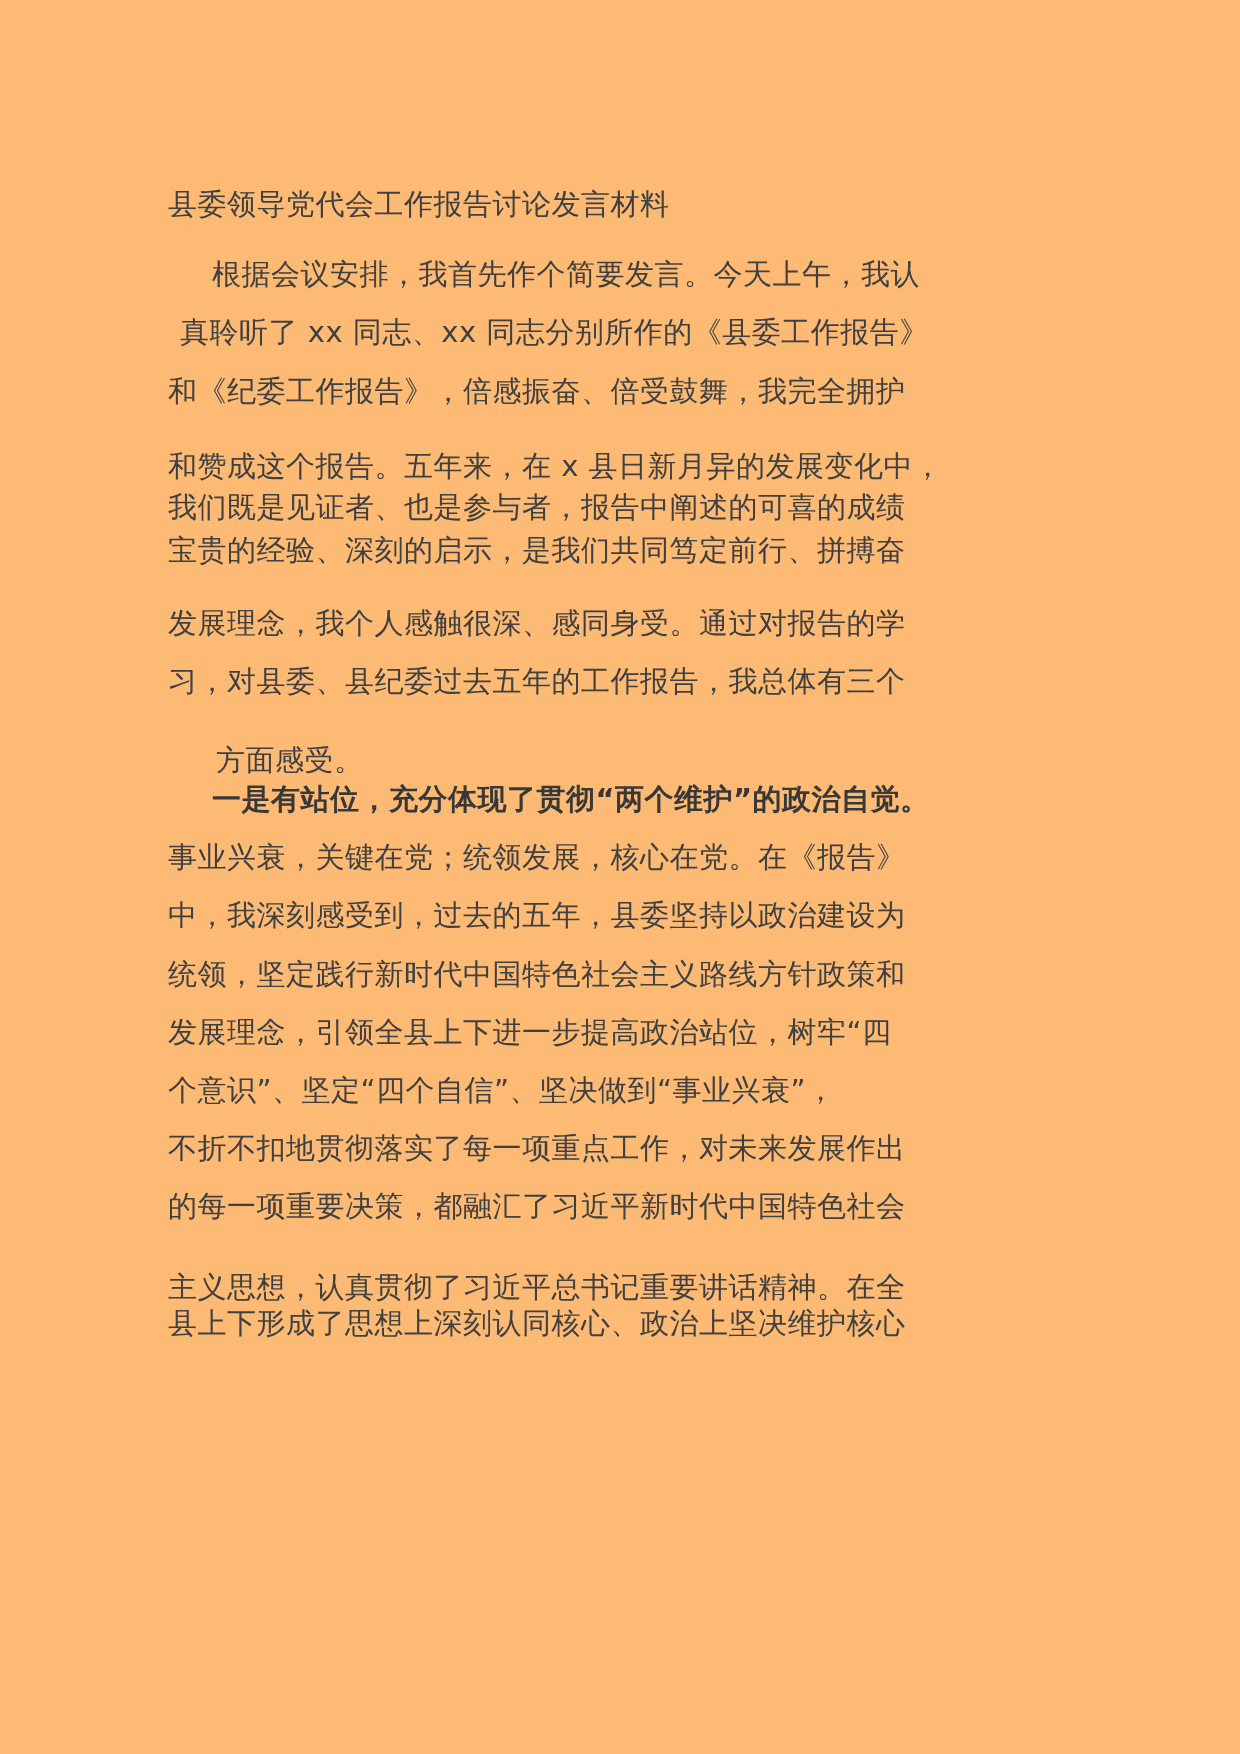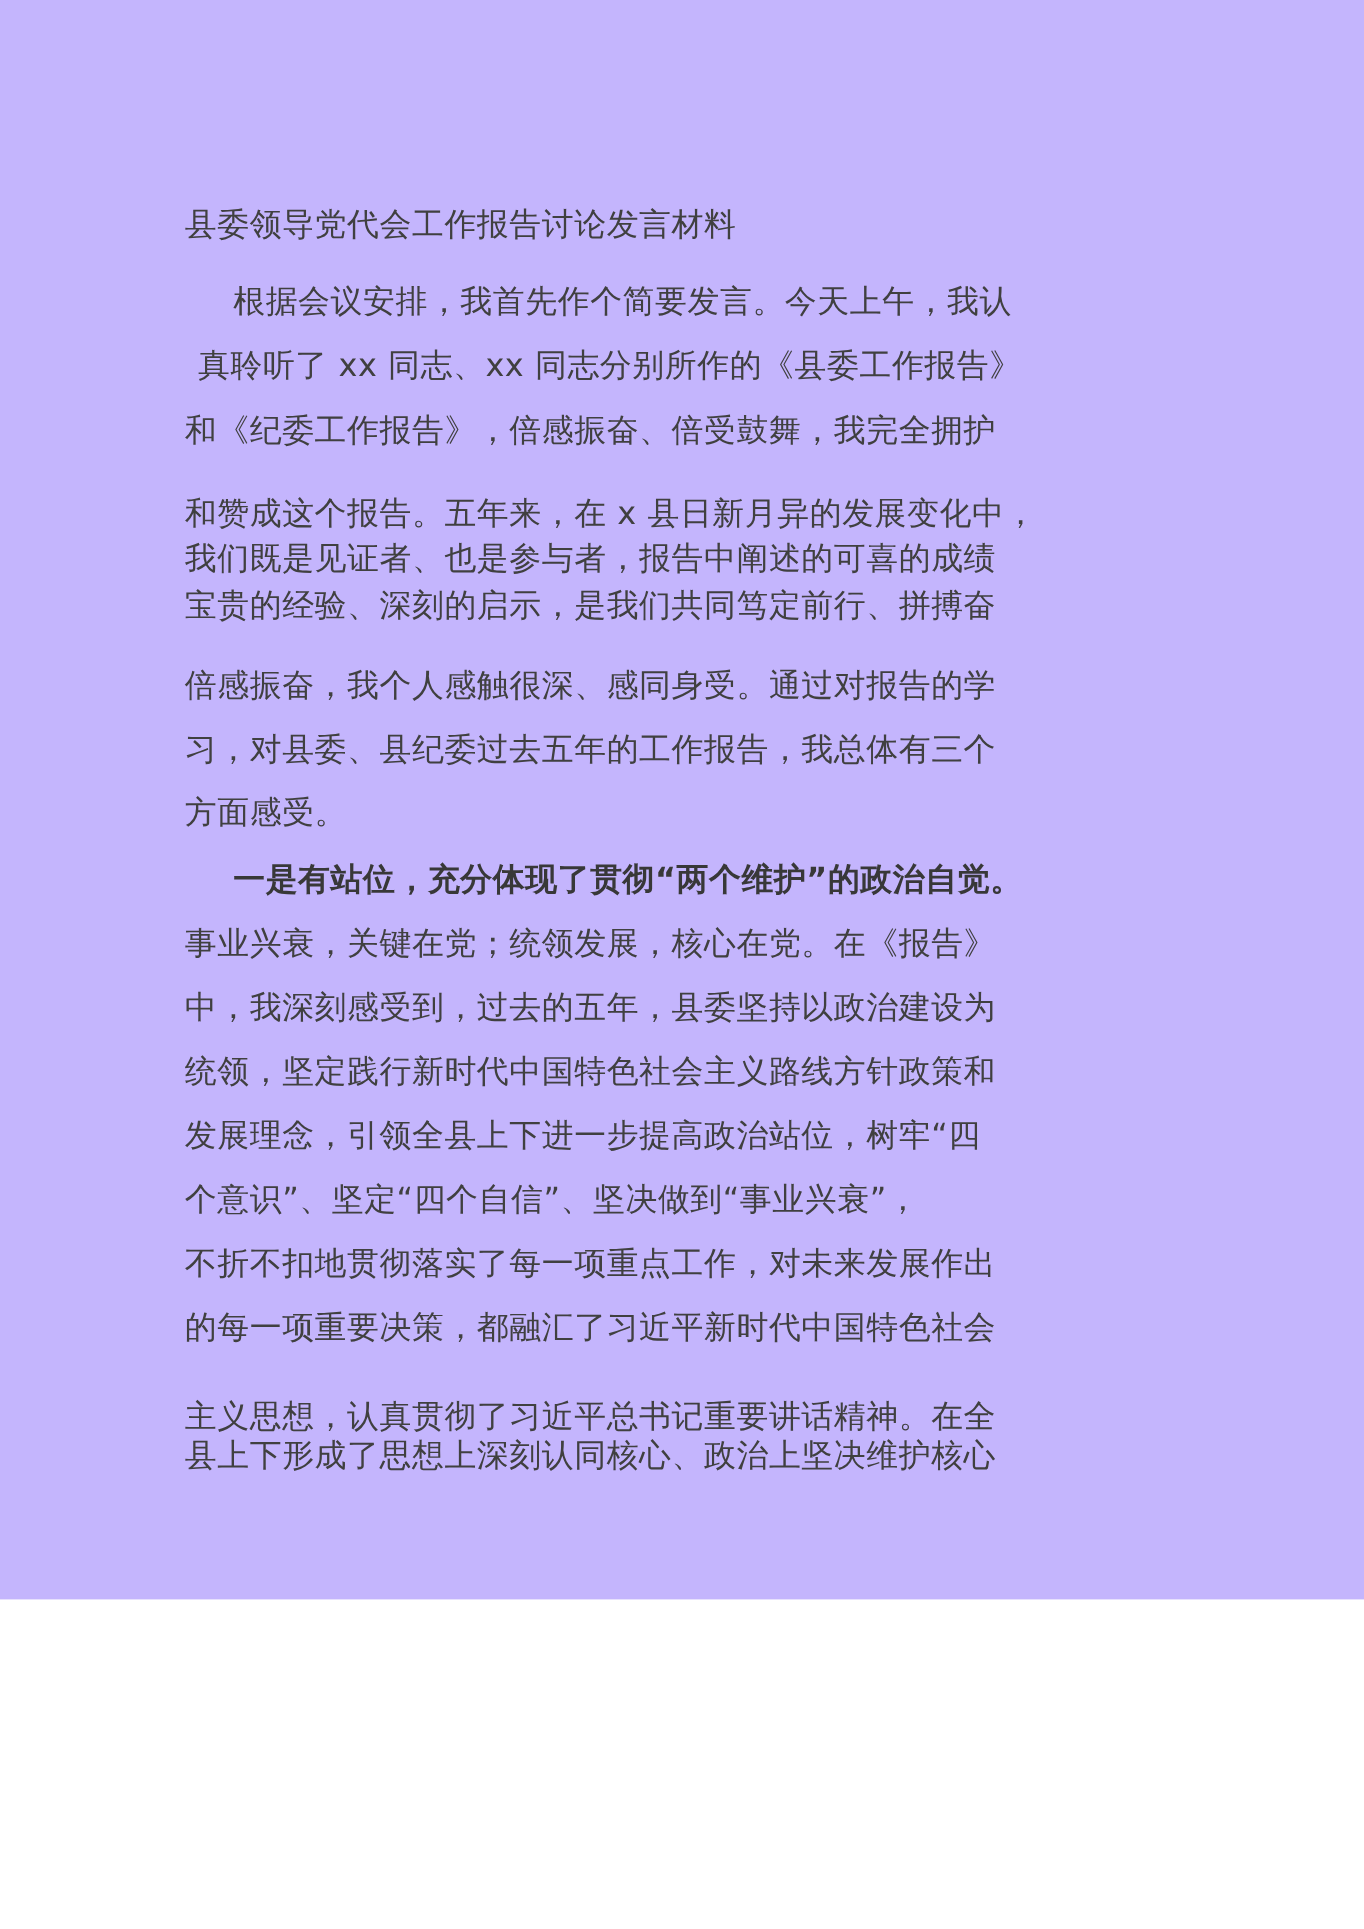--- a/index.html
+++ b/index.html
@@ -1,17 +1,17 @@
 <!DOCTYPE html>
 <html><head>
 <meta charset="utf-8">
 <style>
   html, body { margin: 0; padding: 0; background: #ffffff; }
   body { width: 1240px; height: 1754px; position: relative; overflow: hidden; }
-  .page { position: absolute; left: 0; top: 0; width: 1240px; height: 1454px; background: #c4b5fd; }
+  .page { position: absolute; left: 0; top: 0; width: 1240px; height: 1754px; background: #fdba74; }
   .line {
     position: absolute;
     left: 168px;
     white-space: nowrap;
     font-family: "DejaVu Sans", "Liberation Sans", sans-serif;
     font-size: 29px;
     line-height: 40px;
     color: #404040;
     letter-spacing: 0.5px;
   }
@@ -25,23 +25,23 @@
 <div class="page">
   <div class="line title" style="top:184px;">县委领导党代会工作报告讨论发言材料</div>
 
   <div>
     <div class="line indent" style="top:254px;">根据会议安排，我首先作个简要发言。今天上午，我认</div>
     <div class="line" style="top:312px;margin-left:12px;">真聆听了 xx 同志、xx 同志分别所作的《县委工作报告》</div>
     <div class="line" style="top:371px;">和《纪委工作报告》，倍感振奋、倍受鼓舞，我完全拥护</div>
     <div class="line" style="top:446px;">和赞成这个报告。五年来，在 x 县日新月异的发展变化中，</div>
     <div class="line" style="top:487px;">我们既是见证者、也是参与者，报告中阐述的可喜的成绩</div>
     <div class="line" style="top:530px;">宝贵的经验、深刻的启示，是我们共同笃定前行、拼搏奋</div>
-    <div class="line" style="top:603px;">倍感振奋，我个人感触很深、感同身受。通过对报告的学</div>
+    <div class="line" style="top:603px;">发展理念，我个人感触很深、感同身受。通过对报告的学</div>
     <div class="line" style="top:661px;">习，对县委、县纪委过去五年的工作报告，我总体有三个</div>
-    <div class="line" style="top:718px;">方面感受。</div>
+    <div class="line" style="top:740px;margin-left:48px;">方面感受。</div>
   </div>
 
   <div>
     <div class="line indent bold" style="top:779px;">一是有站位，充分体现了贯彻“两个维护”的政治自觉。</div>
     <div class="line" style="top:837px;">事业兴衰，关键在党；统领发展，核心在党。在《报告》</div>
     <div class="line" style="top:895px;">中，我深刻感受到，过去的五年，县委坚持以政治建设为</div>
     <div class="line" style="top:954px;">统领，坚定践行新时代中国特色社会主义路线方针政策和</div>
     <div class="line" style="top:1012px;">发展理念，引领全县上下进一步提高政治站位，树牢“四</div>
     <div class="line" style="top:1070px;">个意识”、坚定“四个自信”、坚决做到“事业兴衰”，</div>
     <div class="line" style="top:1128px;">不折不扣地贯彻落实了每一项重点工作，对未来发展作出</div>

